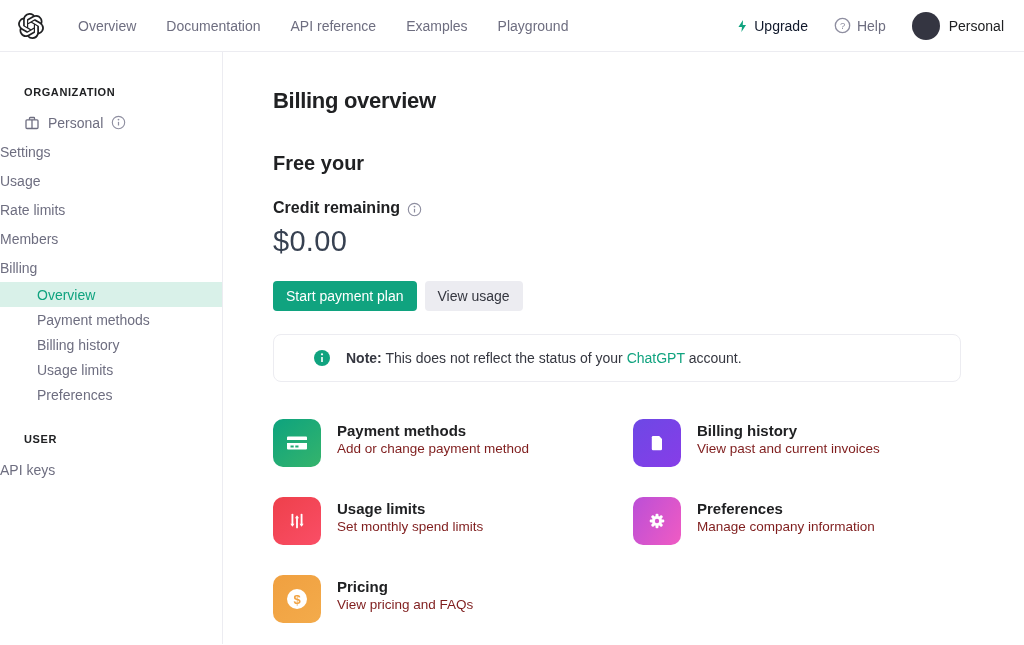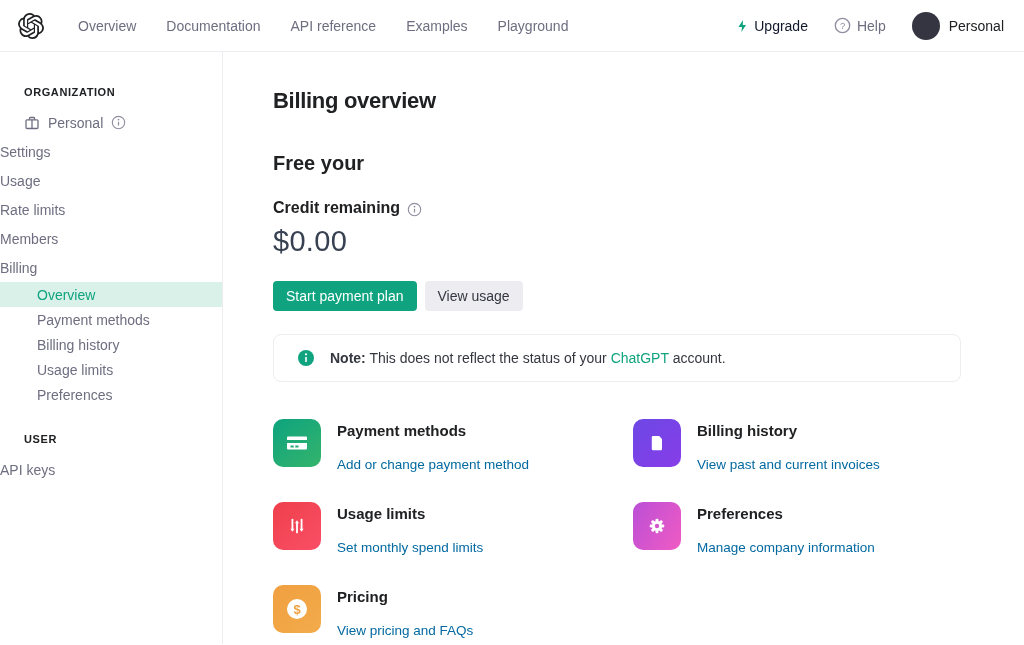--- a/index.html
+++ b/index.html
@@ -43,38 +43,38 @@
   .credit-label-row { display:flex; align-items:flex-end; gap:7px; margin-top:24px; }
   .credit-label { font-size:16px; font-weight:bold; }
   .credit-amount { font-size:29px; font-weight:400; color:#374151; margin-top:8px; letter-spacing:.3px; }
   .btn-row { display:flex; gap:8px; margin-top:23px; }
   .btn { border:none; border-radius:4px; font-size:14px; padding:7px 13px; cursor:pointer;
     font-family:"Liberation Sans", sans-serif; }
   .btn-primary { background:#10a37f; color:#fff; }
   .btn-secondary { background:#ececf1; color:#353740; }
 
   .note-banner { margin-top:23px; width:688px; border:1px solid #ececf1; border-radius:8px;
-    padding:15px 24px; display:flex; align-items:center; gap:16px; background:#fff; }
+    padding:15px 40px; display:flex; align-items:center; gap:16px; background:#fff; }
   .note-text { font-size:14px; color:#353740; }
   .note-text b { font-weight:bold; }
   .note-link { color:#10a37f; cursor:pointer; text-decoration:none; }
 
   
   .cards { margin-top:37px; display:grid; grid-template-columns:360px 360px; row-gap:30px; }
   .card { display:flex; gap:16px; cursor:pointer; }
   .tile { width:48px; height:48px; border-radius:10px; flex-shrink:0;
     display:flex; align-items:center; justify-content:center; }
   .tile-green   { background:linear-gradient(140deg,#0da37e 0%,#35b46c 100%); }
   .tile-purple  { background:linear-gradient(140deg,#6d48e5 0%,#873de8 100%); }
   .tile-red     { background:linear-gradient(140deg,#ee404b 0%,#fa4e66 100%); }
   .tile-magenta { background:linear-gradient(120deg,#bb4fd7 0%,#f05bc3 100%); }
   .tile-orange  { background:linear-gradient(140deg,#f0a040 0%,#f3ab4b 100%); }
   .card-text { padding-top:3px; }
   .card-title { font-size:15px; font-weight:bold; color:#202123; }
-  .card-subtitle { font-size:13.5px; color:#0369a1; margin-top:18px; }
+  .card-subtitle { font-size:13.5px; color:#7f1d1d; margin-top:2px; }
 
   svg { display:block; }
 </style>
 </head>
 <body>
 
 <header class="topnav">
   <div class="logo">
     <svg width="26" height="26" viewBox="0 0 24 24" fill="#202123">
         <path d="M22.2819 9.8211a5.9847 5.9847 0 0 0-.5157-4.9108 6.0462 6.0462 0 0 0-6.5098-2.9A6.0651 6.0651 0 0 0 4.9807 4.1818a5.9847 5.9847 0 0 0-3.9977 2.9 6.0462 6.0462 0 0 0 .7427 7.0966 5.98 5.98 0 0 0 .511 4.9107 6.051 6.051 0 0 0 6.5146 2.9001A5.9847 5.9847 0 0 0 13.2599 24a6.0557 6.0557 0 0 0 5.7718-4.2058 5.9894 5.9894 0 0 0 3.9977-2.9001 6.0557 6.0557 0 0 0-.7475-7.073zm-9.022 12.6081a4.4755 4.4755 0 0 1-2.8764-1.0408l.1419-.0804 4.7783-2.7582a.7948.7948 0 0 0 .3927-.6813v-6.7369l2.02 1.1686a.071.071 0 0 1 .038.052v5.5826a4.504 4.504 0 0 1-4.4945 4.4944zm-9.6607-4.1254a4.4708 4.4708 0 0 1-.5346-3.0137l.142.0852 4.783 2.7582a.7712.7712 0 0 0 .7806 0l5.8428-3.3685v2.3324a.0804.0804 0 0 1-.0332.0615L9.74 19.9502a4.4992 4.4992 0 0 1-6.1408-1.6464zM2.3408 7.8956a4.485 4.485 0 0 1 2.3655-1.9728V11.6a.7664.7664 0 0 0 .3879.6765l5.8144 3.3543-2.0201 1.1685a.0757.0757 0 0 1-.071 0l-4.8303-2.7865A4.504 4.504 0 0 1 2.3408 7.8956zm16.5963 3.8558L13.1038 8.364 15.1192 7.2a.0757.0757 0 0 1 .071 0l4.8303 2.7913a4.4944 4.4944 0 0 1-.6765 8.1042v-5.6772a.79.79 0 0 0-.4069-.6765zm2.0107-3.0231l-.142-.0852-4.7735-2.7818a.7759.7759 0 0 0-.7854 0L9.409 9.2297V6.8974a.0662.0662 0 0 1 .0284-.0615l4.8303-2.7866a4.4992 4.4992 0 0 1 6.6802 4.66zM8.3065 12.863l-2.02-1.1638a.0804.0804 0 0 1-.038-.0567V6.0742a4.4992 4.4992 0 0 1 7.3757-3.4537l-.142.0805L8.704 5.459a.7948.7948 0 0 0-.3927.6813zm1.0976-2.3654l2.602-1.4998 2.6069 1.4998v2.9994l-2.5974 1.4997-2.6067-1.4997z"></path>

